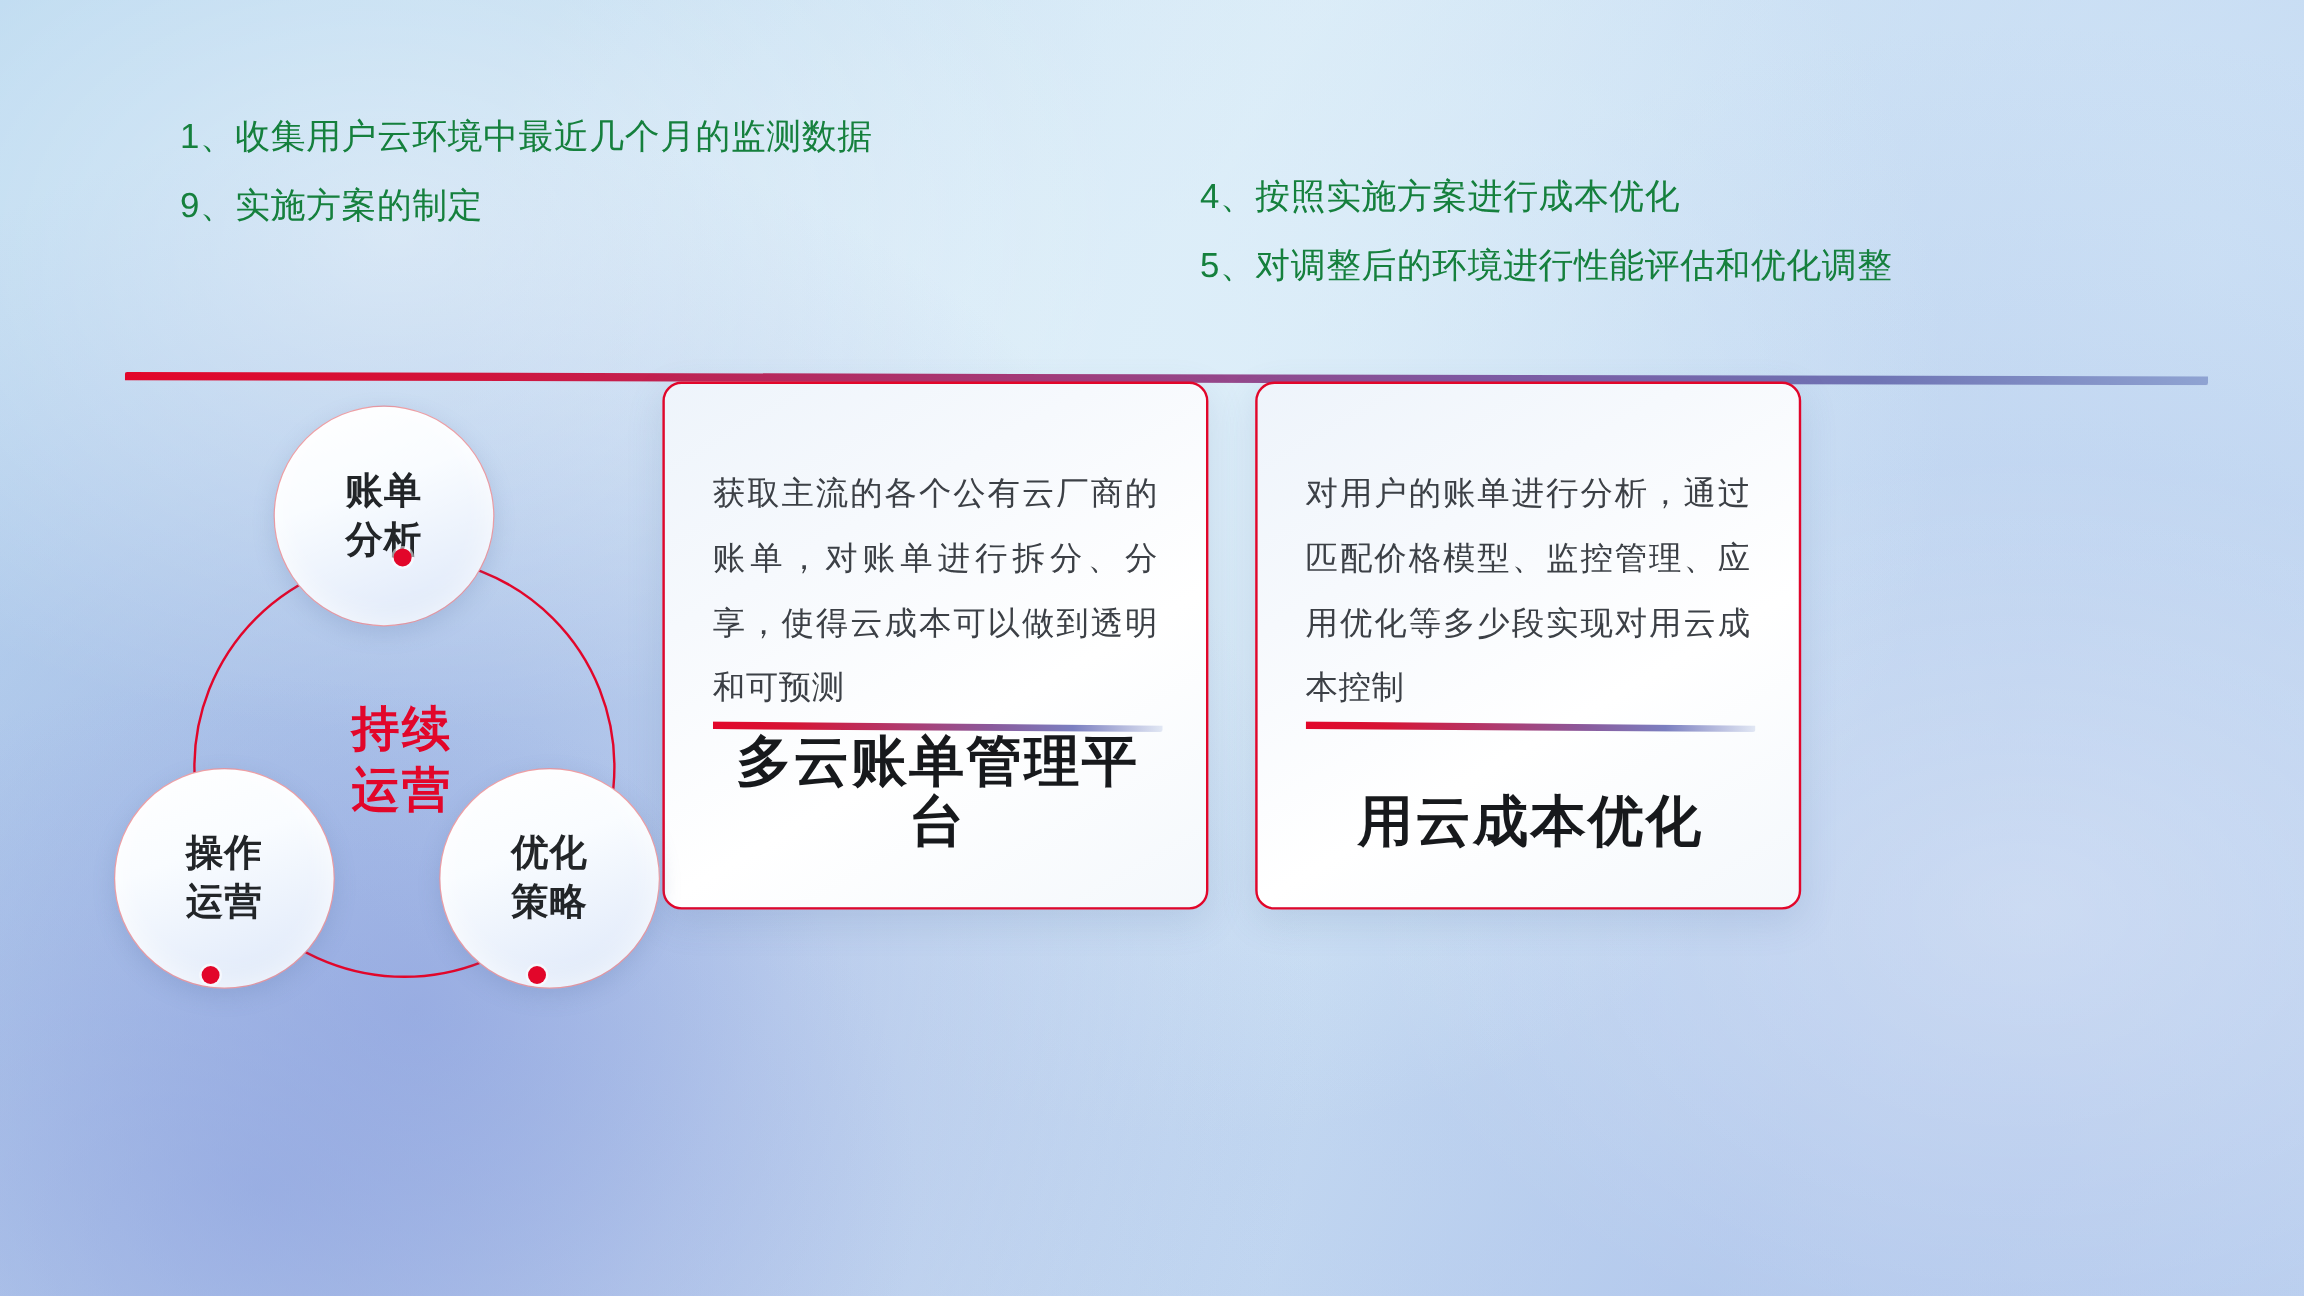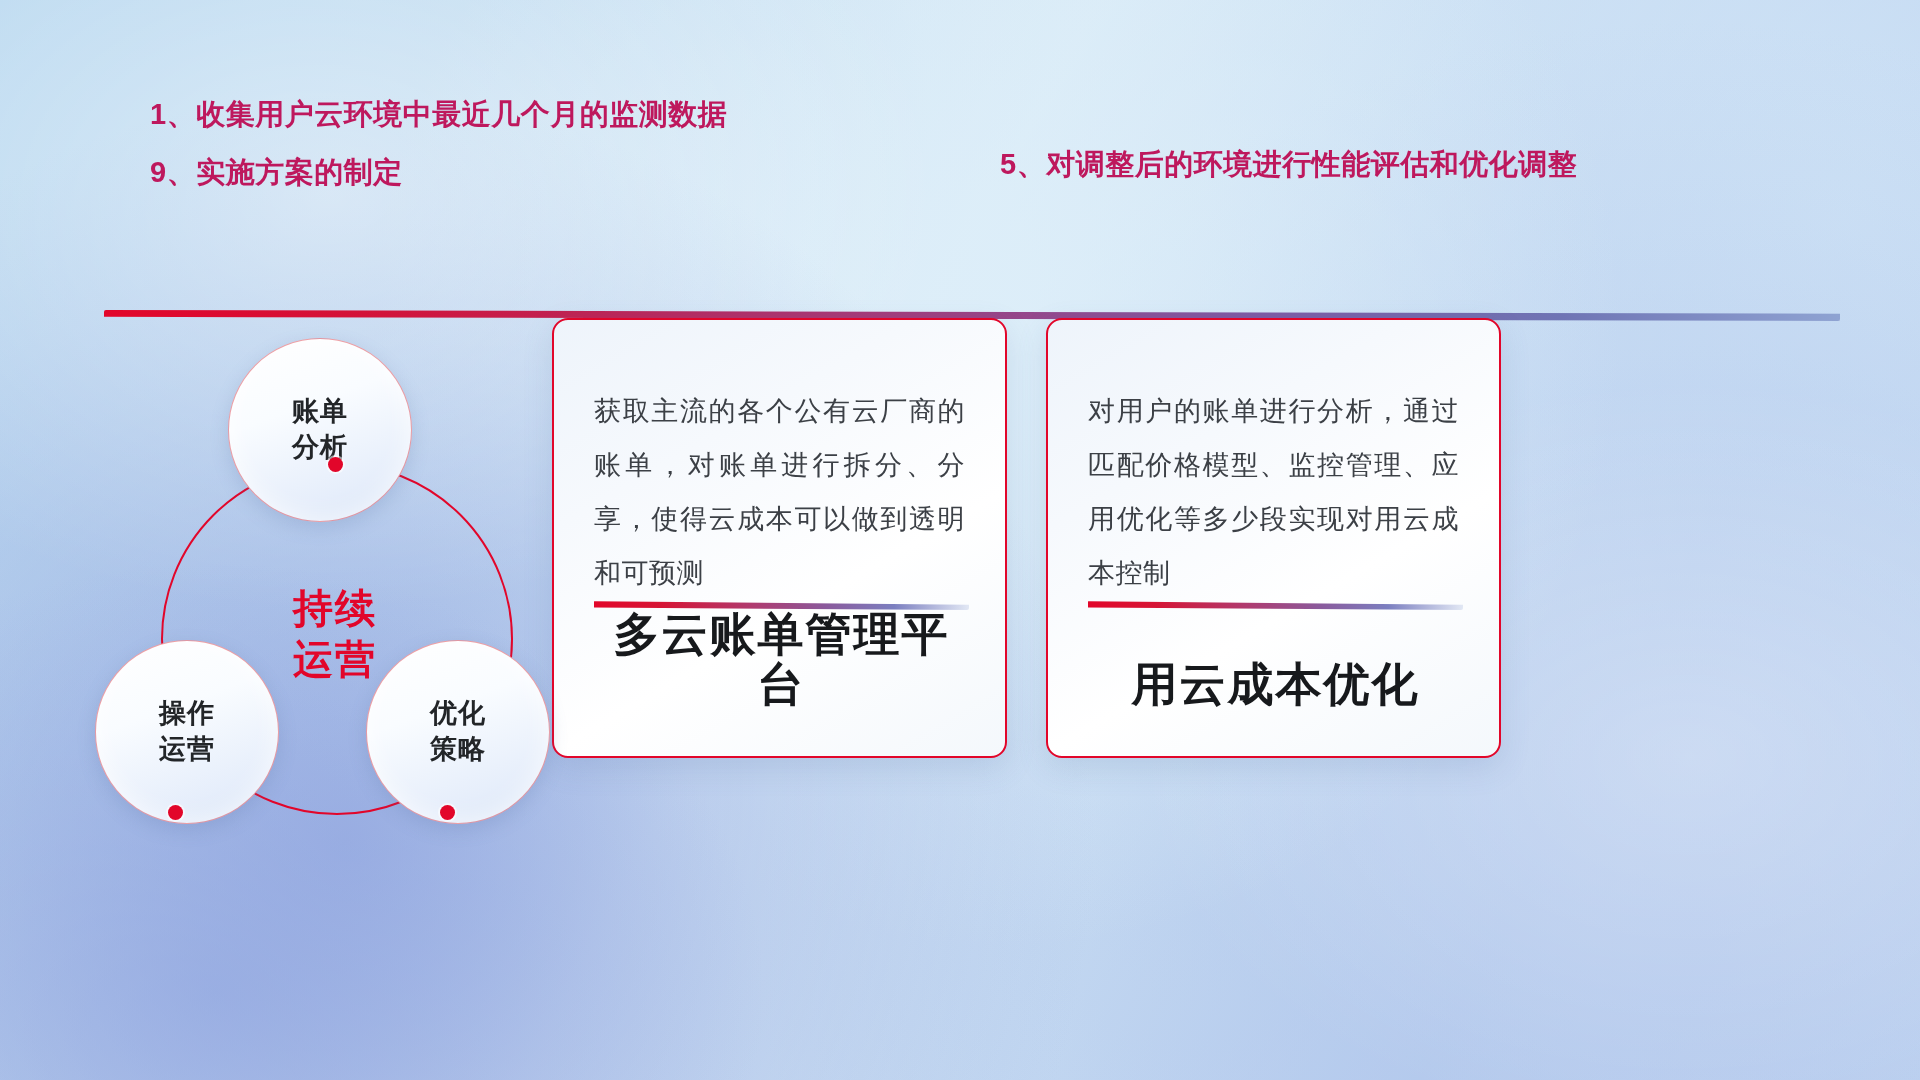--- a/index.html
+++ b/index.html
@@ -33,22 +33,22 @@
     position:absolute;left:0;bottom:0;width:45%;height:55%;
     background:radial-gradient(ellipse at 25% 85%, rgba(139,160,222,.55) 0%, rgba(139,160,222,0) 60%);
   }
 
   
   .top-lists{position:absolute;left:0;top:0;width:1920px;height:300px;}
   .list{position:absolute;}
   .list.left{left:150px;top:100px;}
   .list.right{left:1000px;top:150px;}
   .list-item{
-    font-size:29px;line-height:1.0;color:#be185d;
-    margin-bottom:29px;white-space:nowrap;letter-spacing:.5px;font-weight:bold;
+    font-size:29px;line-height:1.0;color:#15803d;
+    margin-bottom:29px;white-space:nowrap;letter-spacing:.5px;
   }
   .list-item:last-child{margin-bottom:0;}
 
   
   .divider{
     position:absolute;left:104px;top:310px;width:1736px;height:11px;
   }
   .divider .bar{
     position:absolute;left:0;top:0;width:100%;height:100%;
     background:linear-gradient(90deg,#e2062a 0%,#d2133a 16%,#a53a79 44%,#7e5aa4 66%,#6f74b4 84%,#8fa3d2 100%);
@@ -65,21 +65,21 @@
     text-align:center;
   }
   .node{
     width:182px;height:182px;
     background:linear-gradient(160deg,#ffffff 0%,#f9fcff 38%,#e6eefb 78%,#d6e3f6 100%);
     border:1.6px solid rgba(226,80,90,.55);
     box-shadow:0 6px 18px rgba(90,120,170,.22), inset 0 0 26px rgba(255,255,255,.75);
     z-index:3;
   }
   .node .label{
-    font-size:27px;font-weight:700;color:#222528;line-height:1.32;
+    font-size:31px;font-weight:700;color:#222528;line-height:1.32;
     letter-spacing:1px;
   }
   .node-top{left:128px;top:-12px;}
   .node-bl{left:-5px;top:290px;font-family:Liberation Serif, serif;}
   .node-br{left:266px;top:290px;}
 
   .big-circle{
     position:absolute;left:61px;top:113px;width:348px;height:348px;
     border-radius:50%;border:2.6px solid #e2062a;
     z-index:2;background:transparent;
@@ -144,20 +144,21 @@
 </div>
 
 <div class="top-lists">
 
   <div class="list left">
     <div class="list-item">1、收集用户云环境中最近几个月的监测数据</div>
     <div class="list-item">9、实施方案的制定</div>
   </div>
 
   <div class="list right">
+    <div class="list-item">4、按照实施方案进行成本优化</div>
     <div class="list-item">5、对调整后的环境进行性能评估和优化调整</div>
   </div>
 
 </div>
 
 <div class="divider">
   <div class="bar"></div>
 </div>
 
 <div class="diagram">

